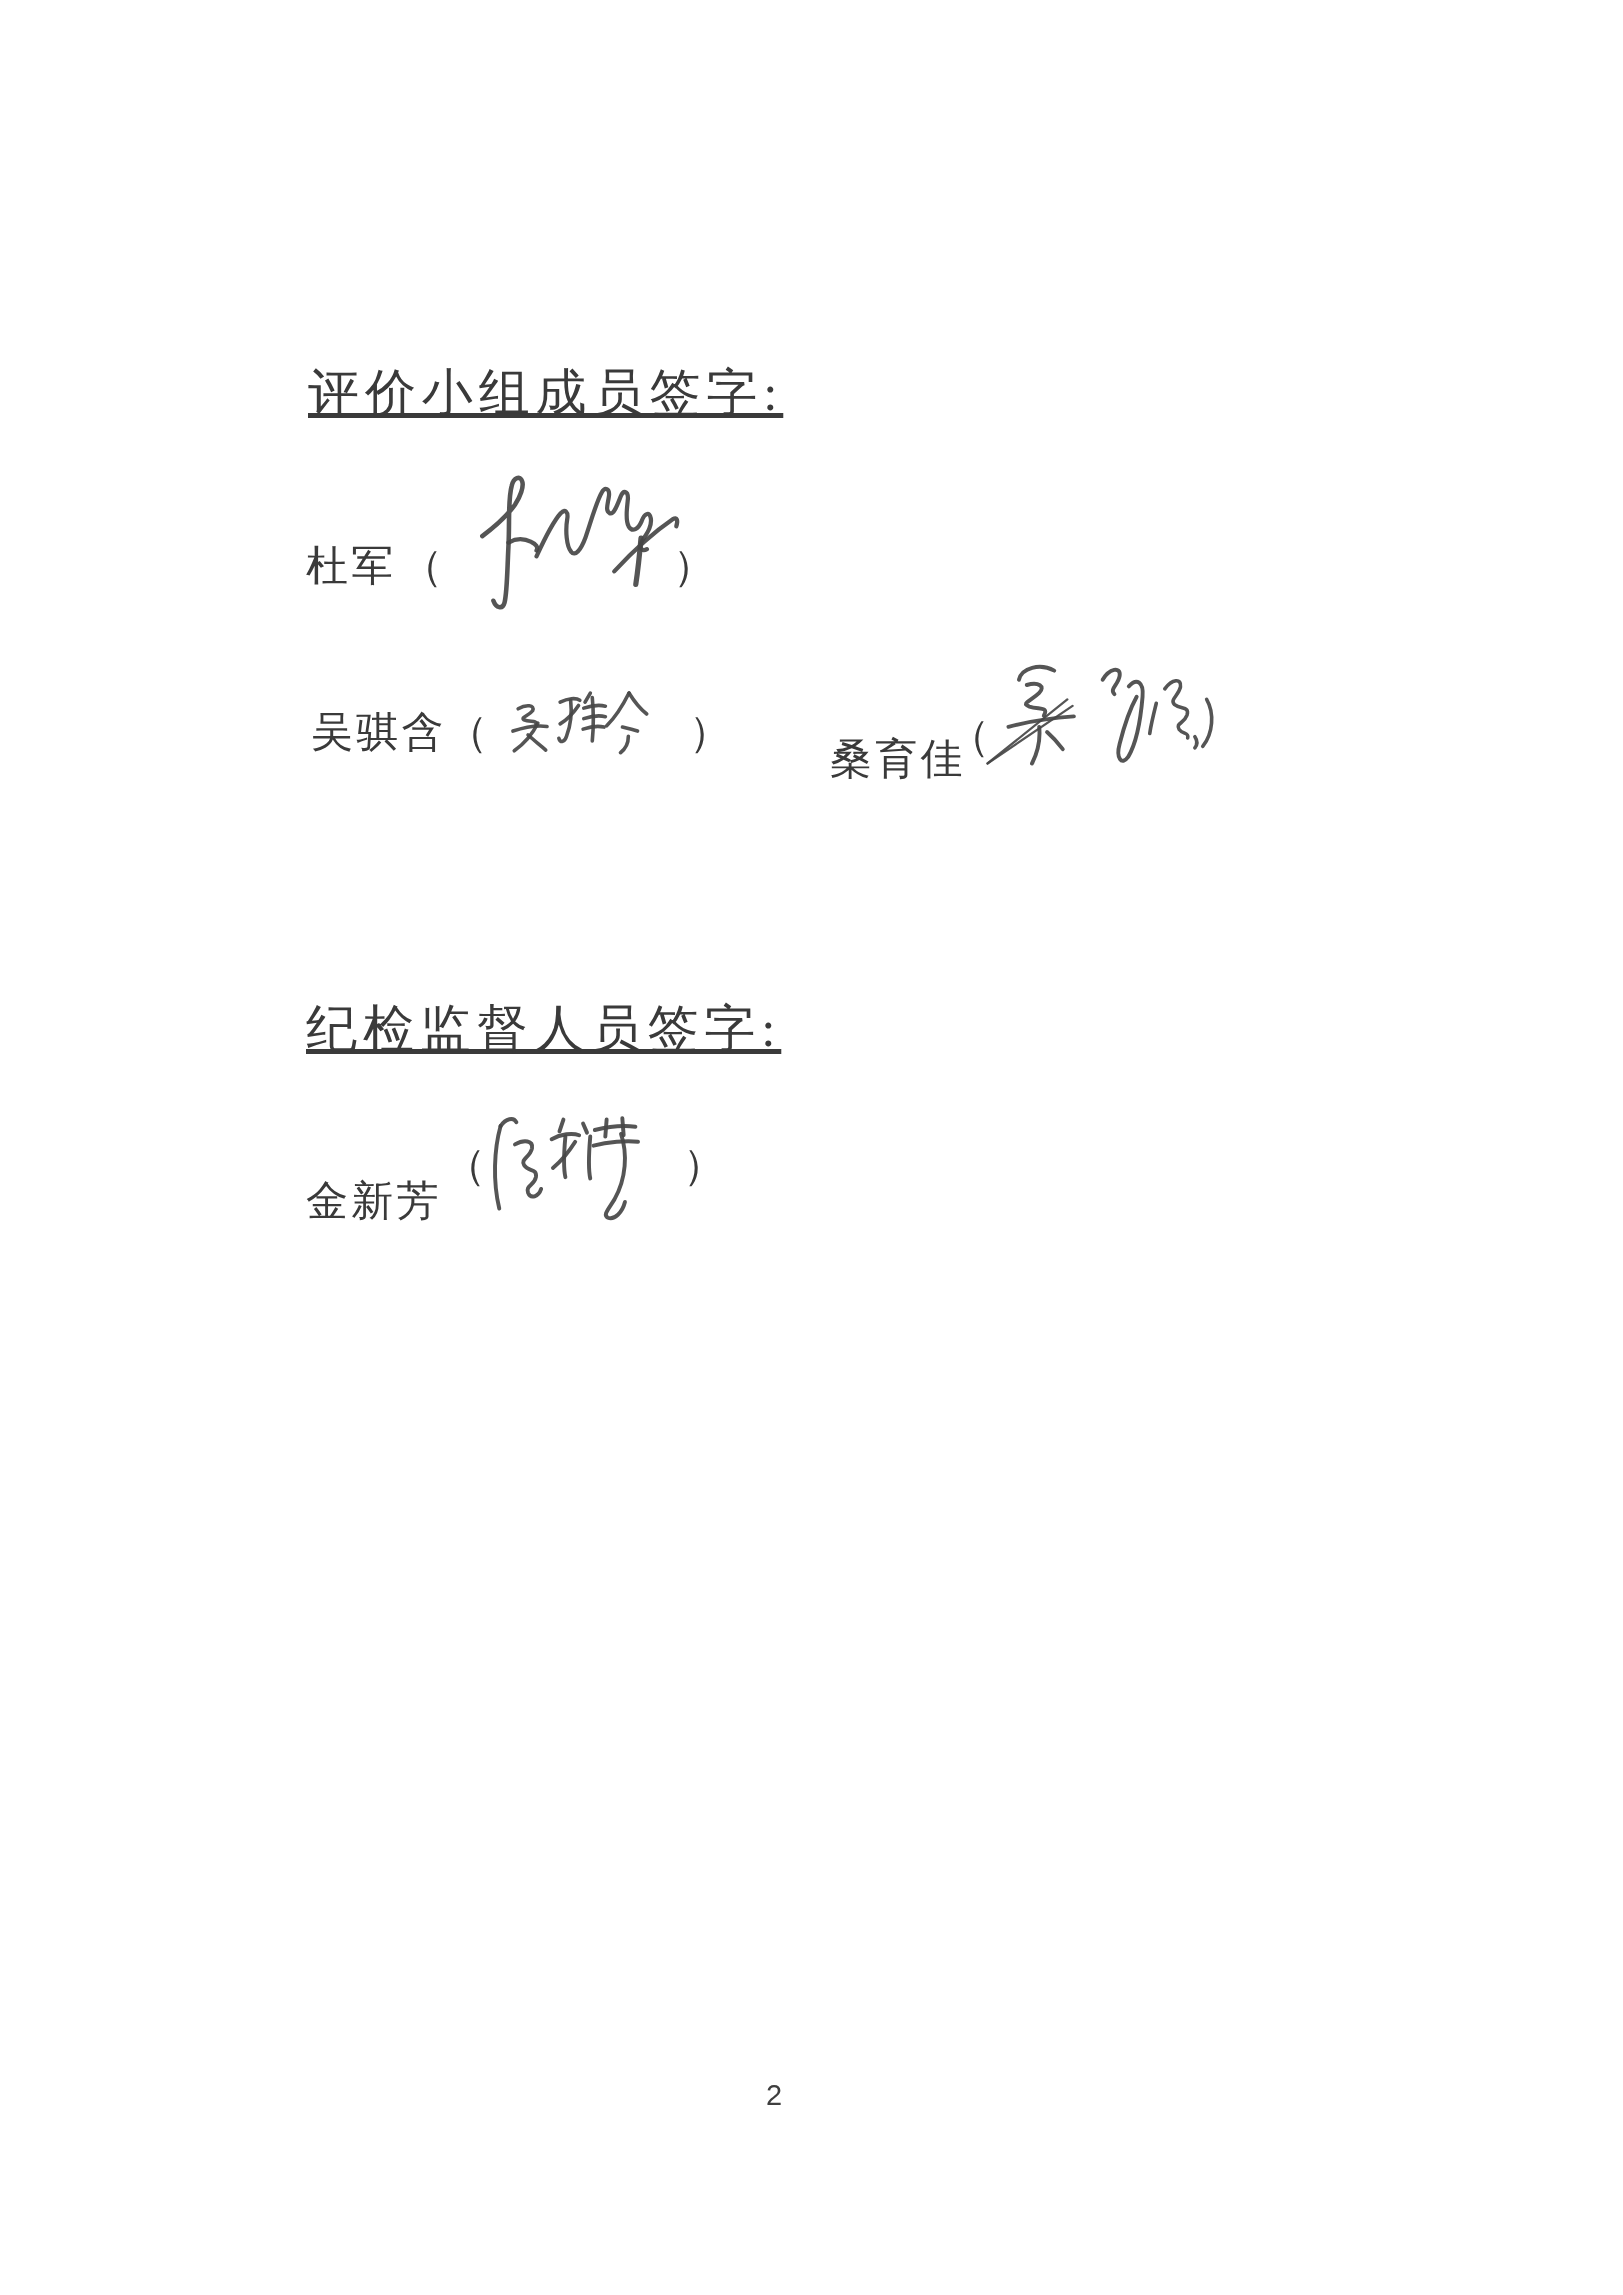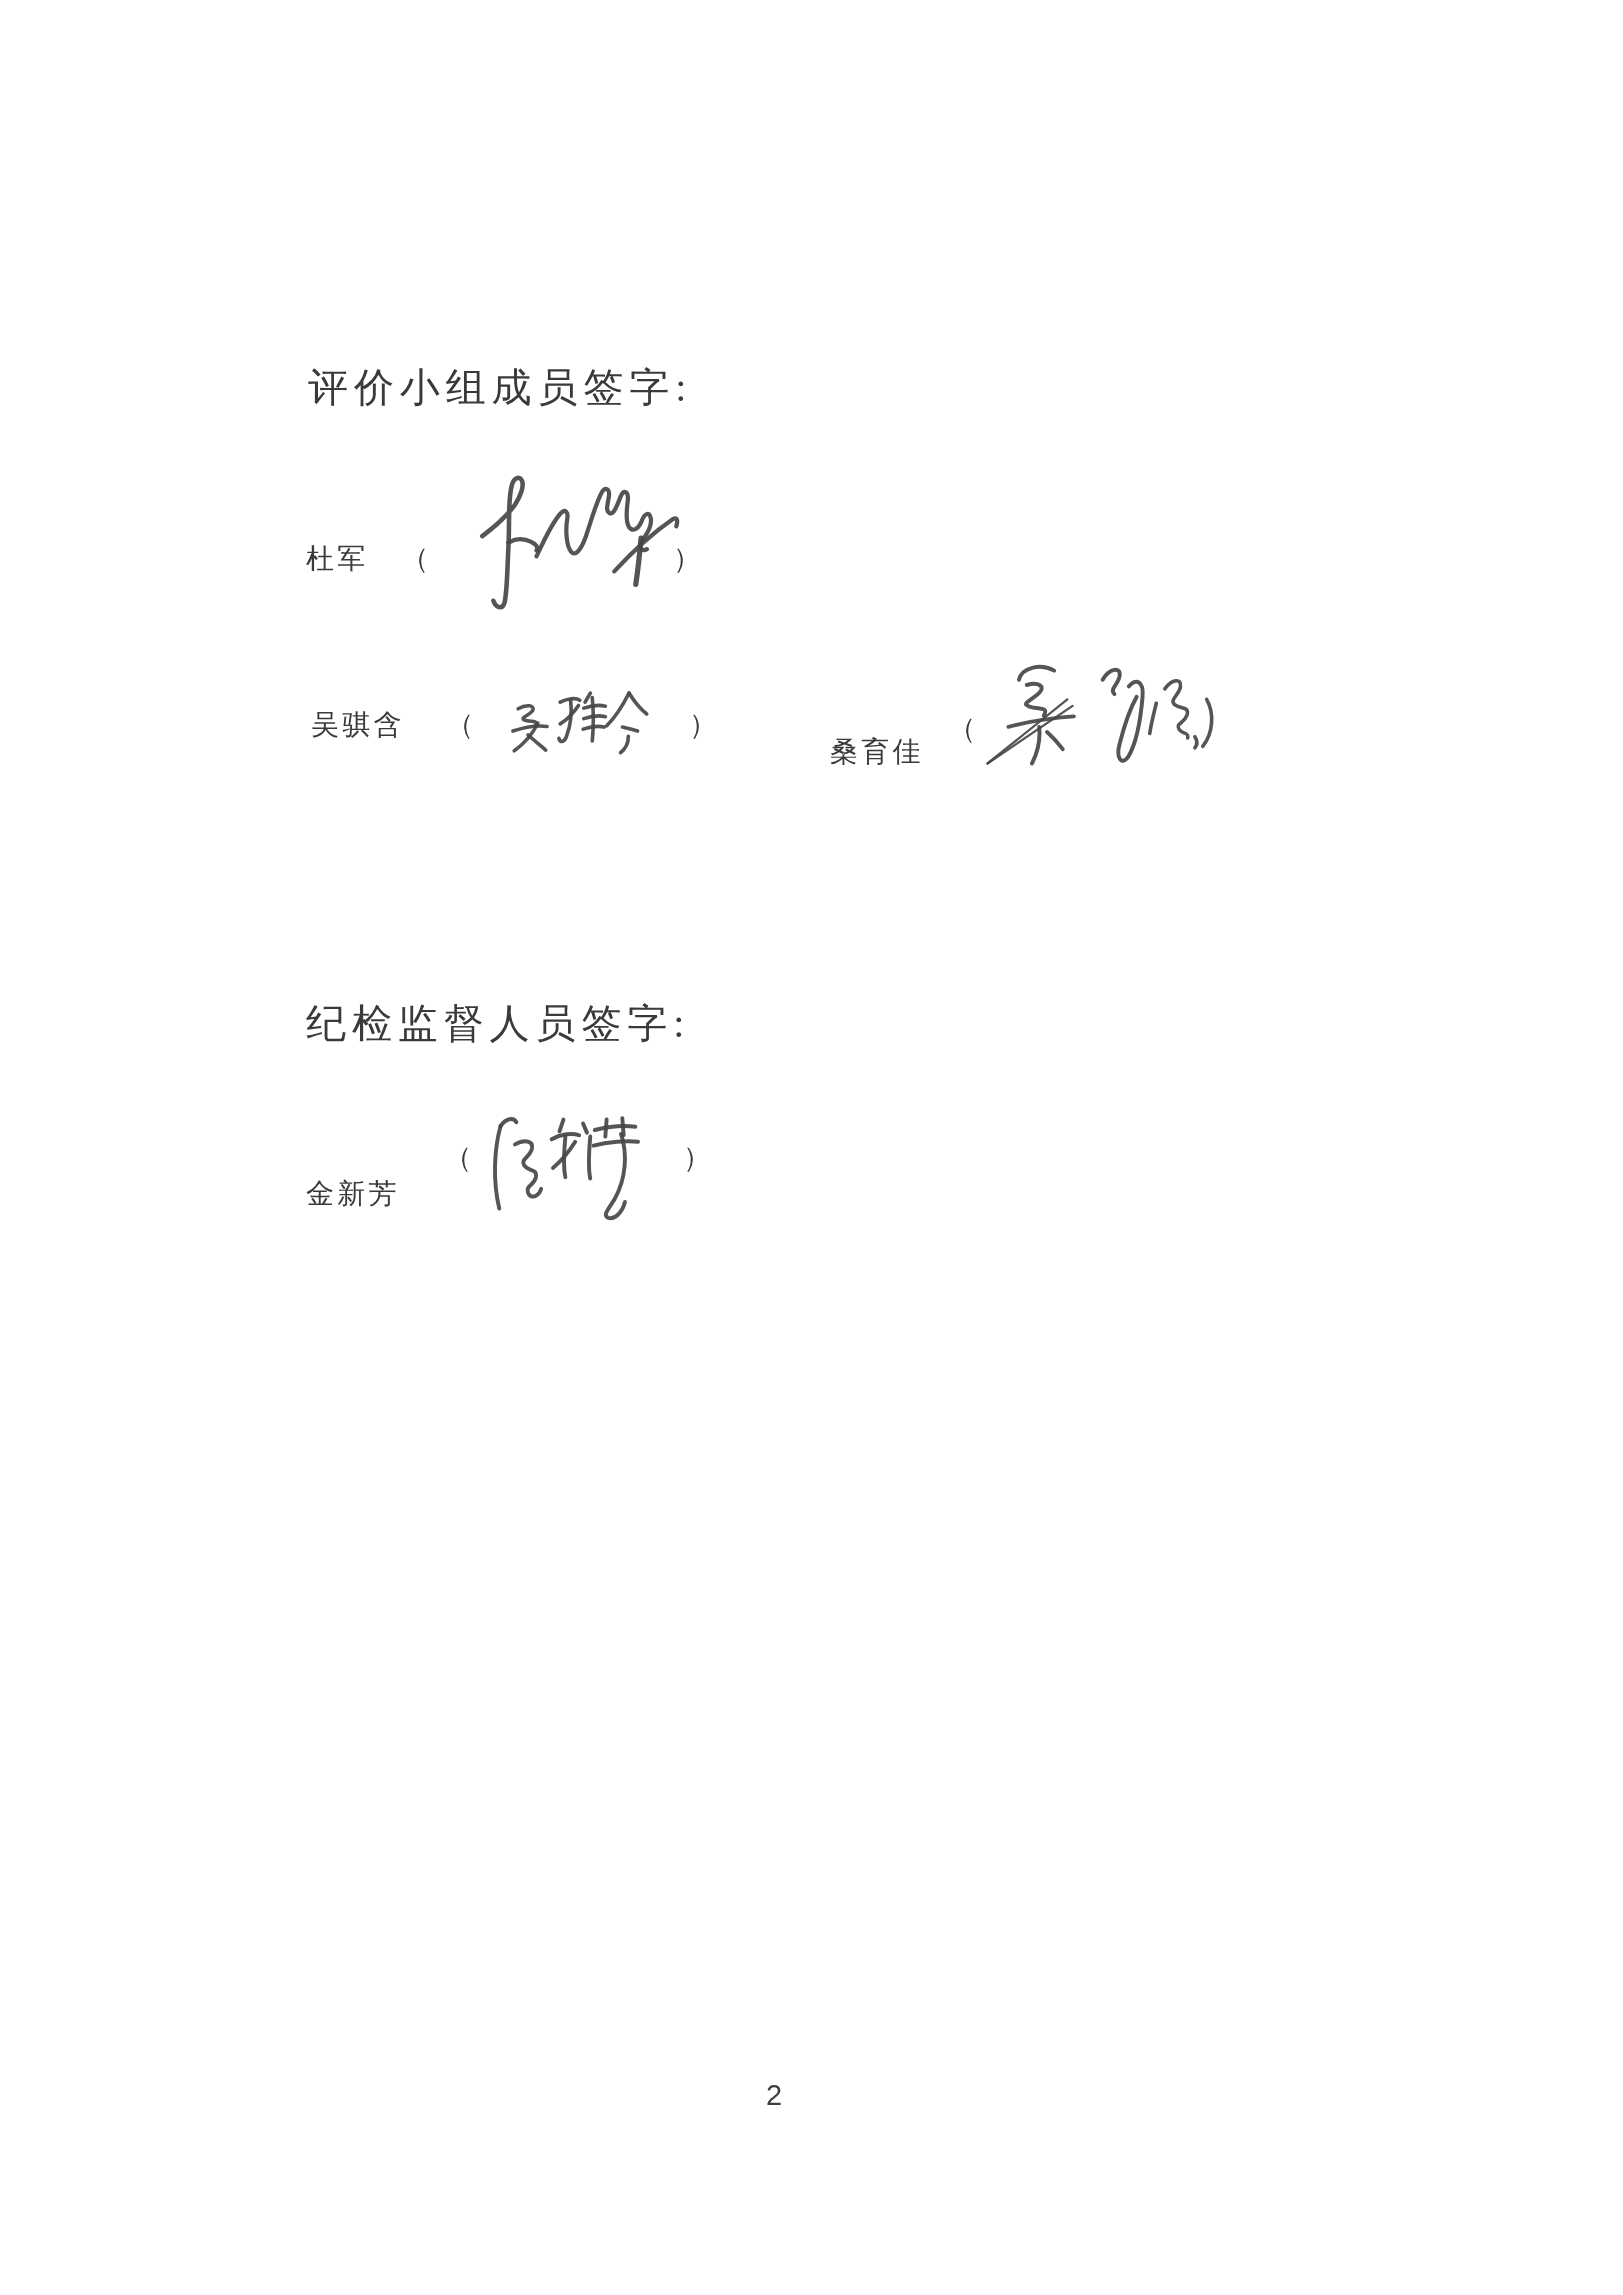--- a/index.html
+++ b/index.html
@@ -12,30 +12,31 @@
     width: 1623px;
     height: 2295px;
     margin: 0 auto;
     background: #ffffff;
     overflow: hidden;
     font-family: "Liberation Serif", serif;
   }
   .txt {
     position: absolute;
     color: #3a3a3a;
-    font-size: 28px;
+    font-size: 42px;
     line-height: 1;
     letter-spacing: 3.3px;
     white-space: nowrap;
     font-family: "Liberation Serif", serif;
   }
   .heading {
-    font-size: 40px;
+    font-size: 51px;
     letter-spacing: 5.9px;
     font-weight: 500;
+    text-decoration: underline;
   }
   .paren {
     letter-spacing: 0;
   }
   .sig {
     position: absolute;
   }
   .sig svg {
     display: block;
     overflow: visible;

